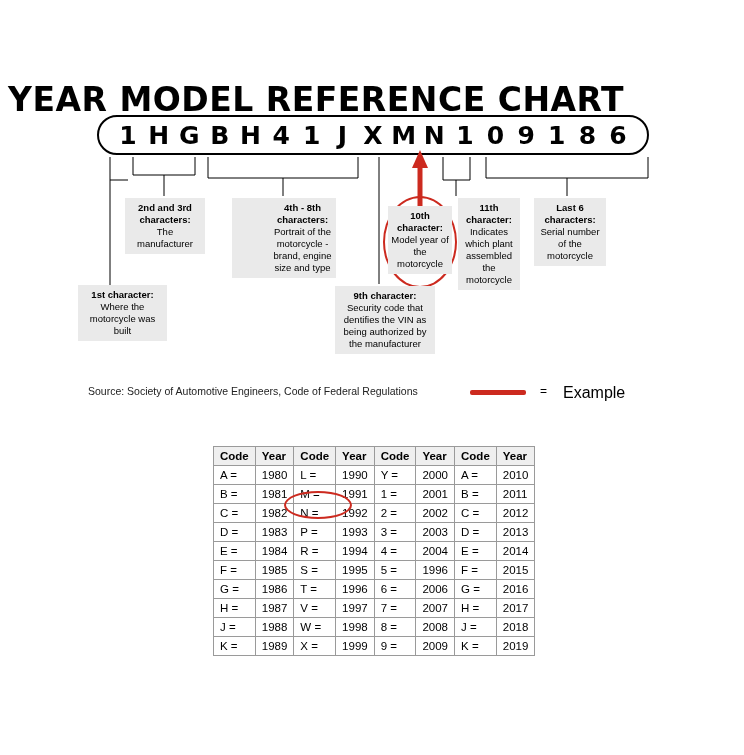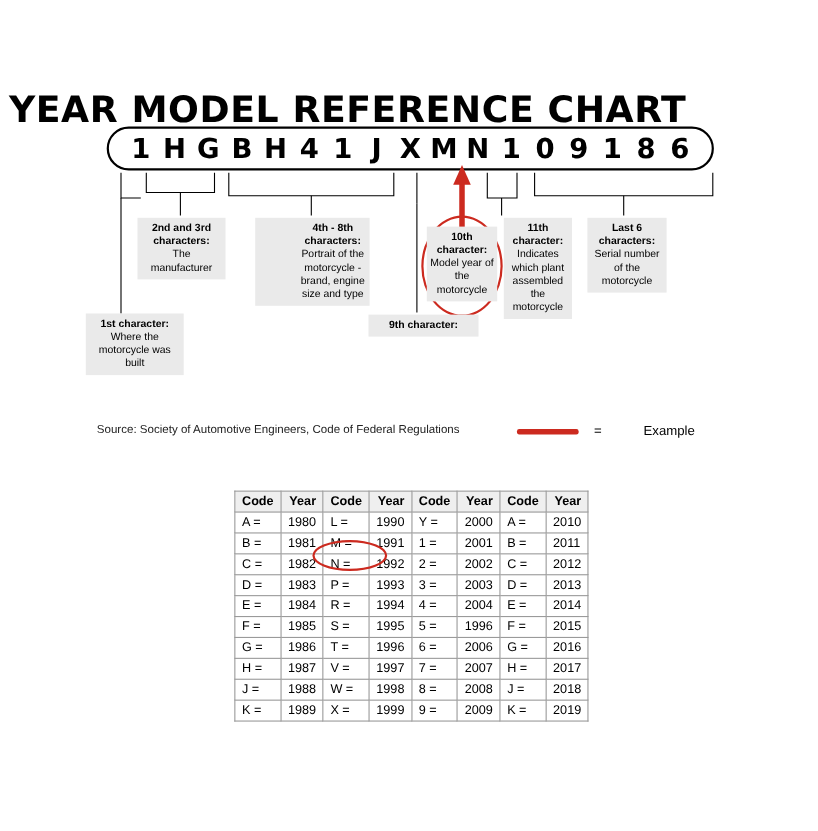--- a/index.html
+++ b/index.html
@@ -109,23 +109,23 @@
     border-radius: 2px;
   }
   .legend-eq {
     position: absolute;
     left: 540px;
     top: 384px;
     font-size: 12px;
   }
   .legend-label {
     position: absolute;
-    left: 585px;
+    left: 563px;
     top: 384px;
-    font-size: 12px;
+    font-size: 16px;
   }
 
   
   .year-table-wrap {
     position: absolute;
     left: 213px;
     top: 446px;
   }
   table.year-table {
     border-collapse: collapse;
@@ -136,21 +136,21 @@
     border: 1px solid #9a9a9a;
     padding: 3px 6px;
     height: 19px;
     box-sizing: border-box;
     background: #fff;
     white-space: nowrap;
   }
   table.year-table th {
     background: #efefef;
     font-weight: bold;
-    text-align: right;
+    text-align: left;
     font-size: 11.5px;
   }
   td.code-cell { text-align: left; min-width: 34px; }
   td.year-cell { text-align: left; min-width: 34px; }
 
   
   .table-circle {
     position: absolute;
     left: 284px;
     top: 491px;
@@ -227,20 +227,21 @@
   <span>The manufacturer</span>
 </div>
 
 <div class="callout" style="left:232px; top:198px; width:104px;padding-left:40px;">
   <b>4th - 8th characters:</b><br>
   <span>Portrait of the motorcycle - brand, engine size and type</span>
 </div>
 
 <div class="callout" style="left:335px; top:286px; width:100px;">
   <b>9th character:</b><br>
+  <span>Security code that dentifies the VIN as being authorized by the manufacturer</span>
 </div>
 
 <div class="callout" style="left:388px; top:206px; width:64px;">
   <b>10th character:</b><br>
   <span>Model year of the motorcycle</span>
 </div>
 
 <div class="callout" style="left:458px; top:198px; width:62px;">
   <b>11th character:</b><br>
   <span>Indicates which plant assembled the motorcycle</span>

